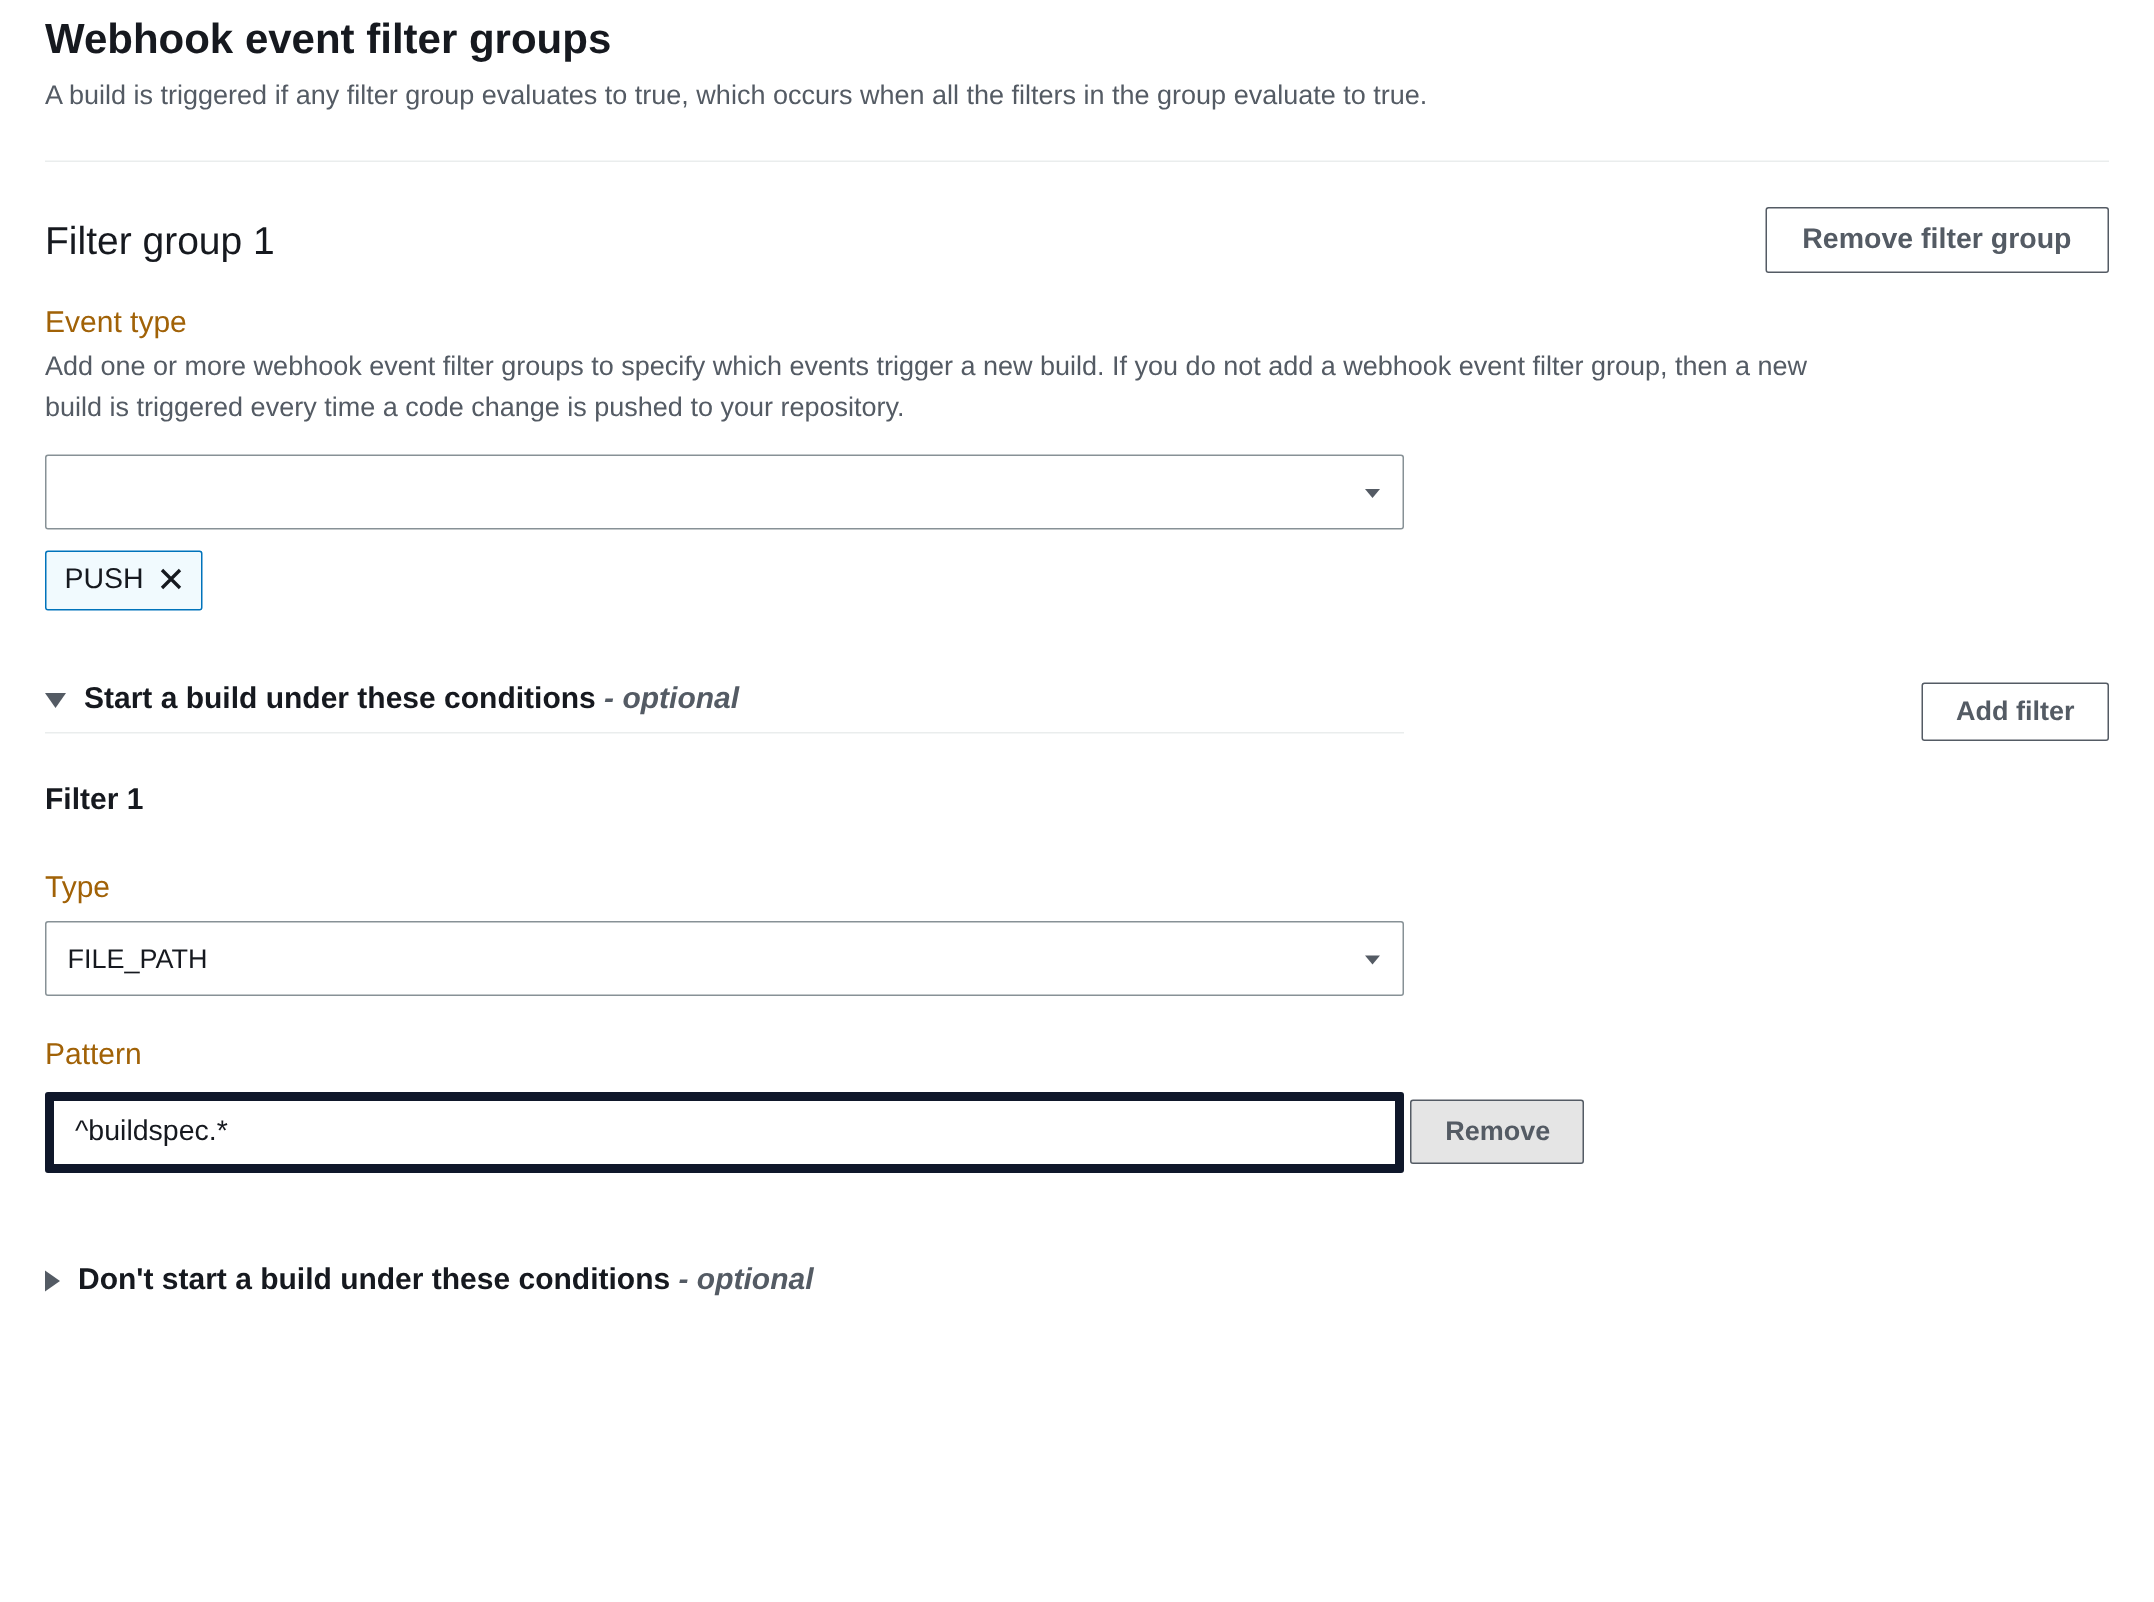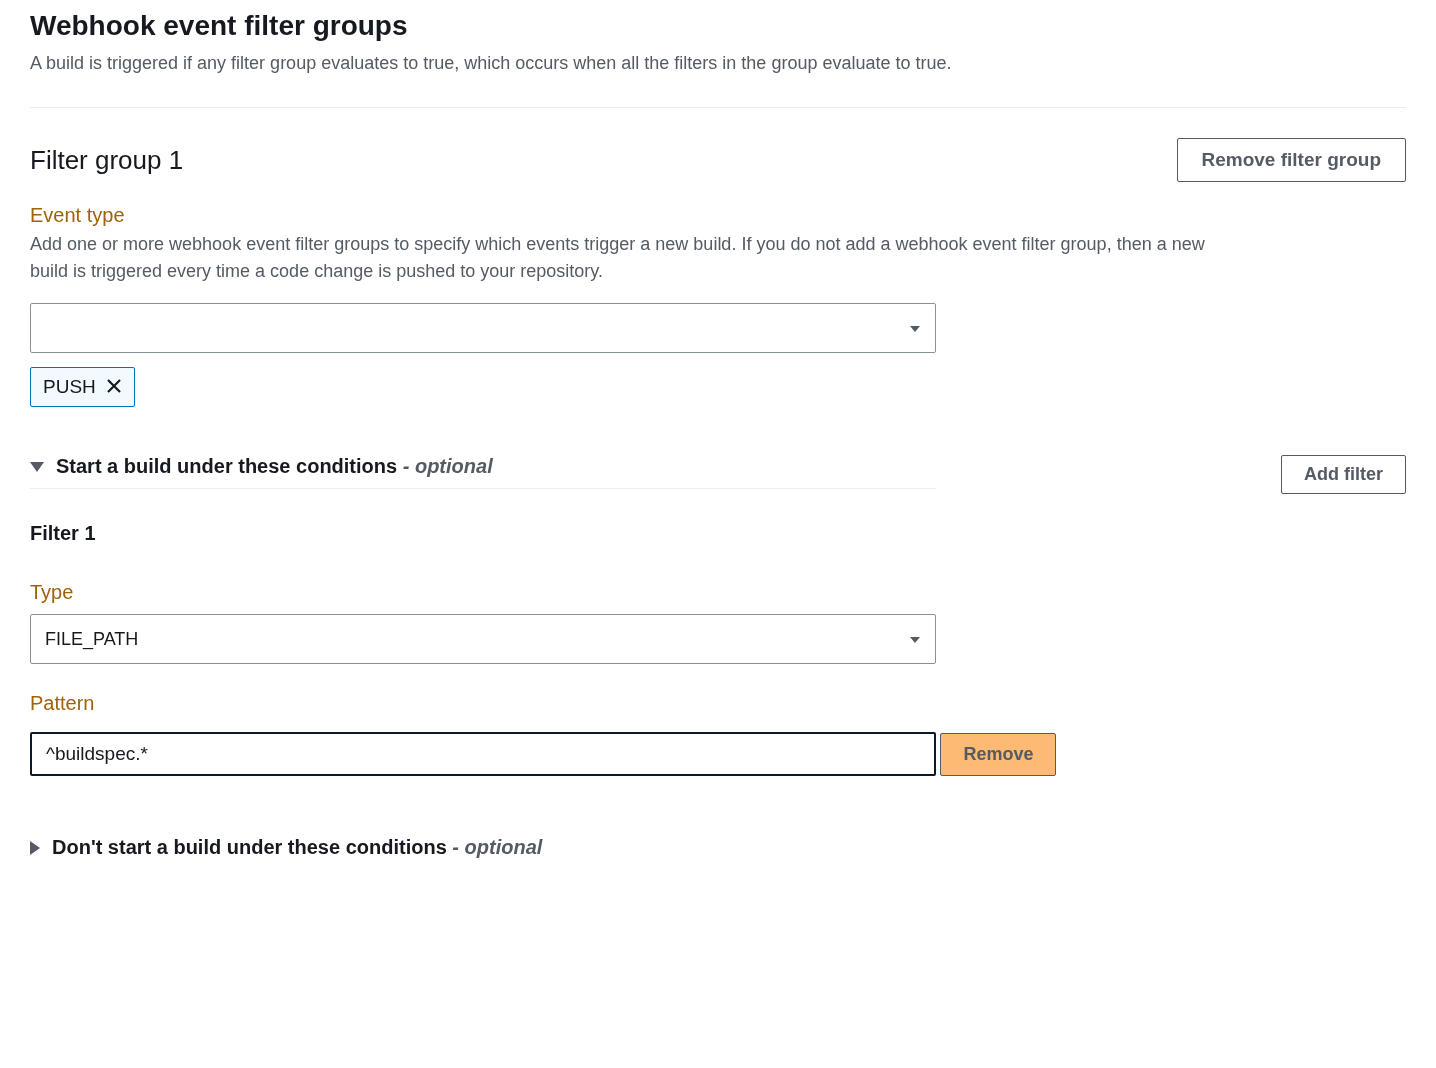--- a/index.html
+++ b/index.html
@@ -88,22 +88,22 @@
       flex: 1;
       font-size: 18px;
       color: #16191f;
     }
     .select-caret {
       font-size: 14px;
       color: #545b64;
     }
     .input-box {
       width: 906px;
-      height: 44px;
-      border: 2px solid #0f172a;
+      height: 54px;
+      border: 6px solid #0f172a;
       border-radius: 2px;
       background: #ffffff;
       margin-top: 8px;
       font-size: 19px;
       color: #16191f;
       padding: 0 14px;
       font-family: inherit;
     }
     .tag-chip {
       display: inline-flex;
@@ -172,21 +172,21 @@
       font-style: italic;
       color: #545b64;
     }
     .filter-heading {
       font-size: 20px;
       font-weight: 700;
       color: #16191f;
       margin-top: 28px;
     }
     .remove-btn {
-      background: #fdba74;
+      background: #e5e5e5;
       border: 1px solid #545b64;
       border-radius: 2px;
       padding: 10px 22px;
       font-size: 18px;
       font-weight: 700;
       color: #545b64;
       cursor: pointer;
       margin-top: 18px;
       font-family: inherit;
     }

